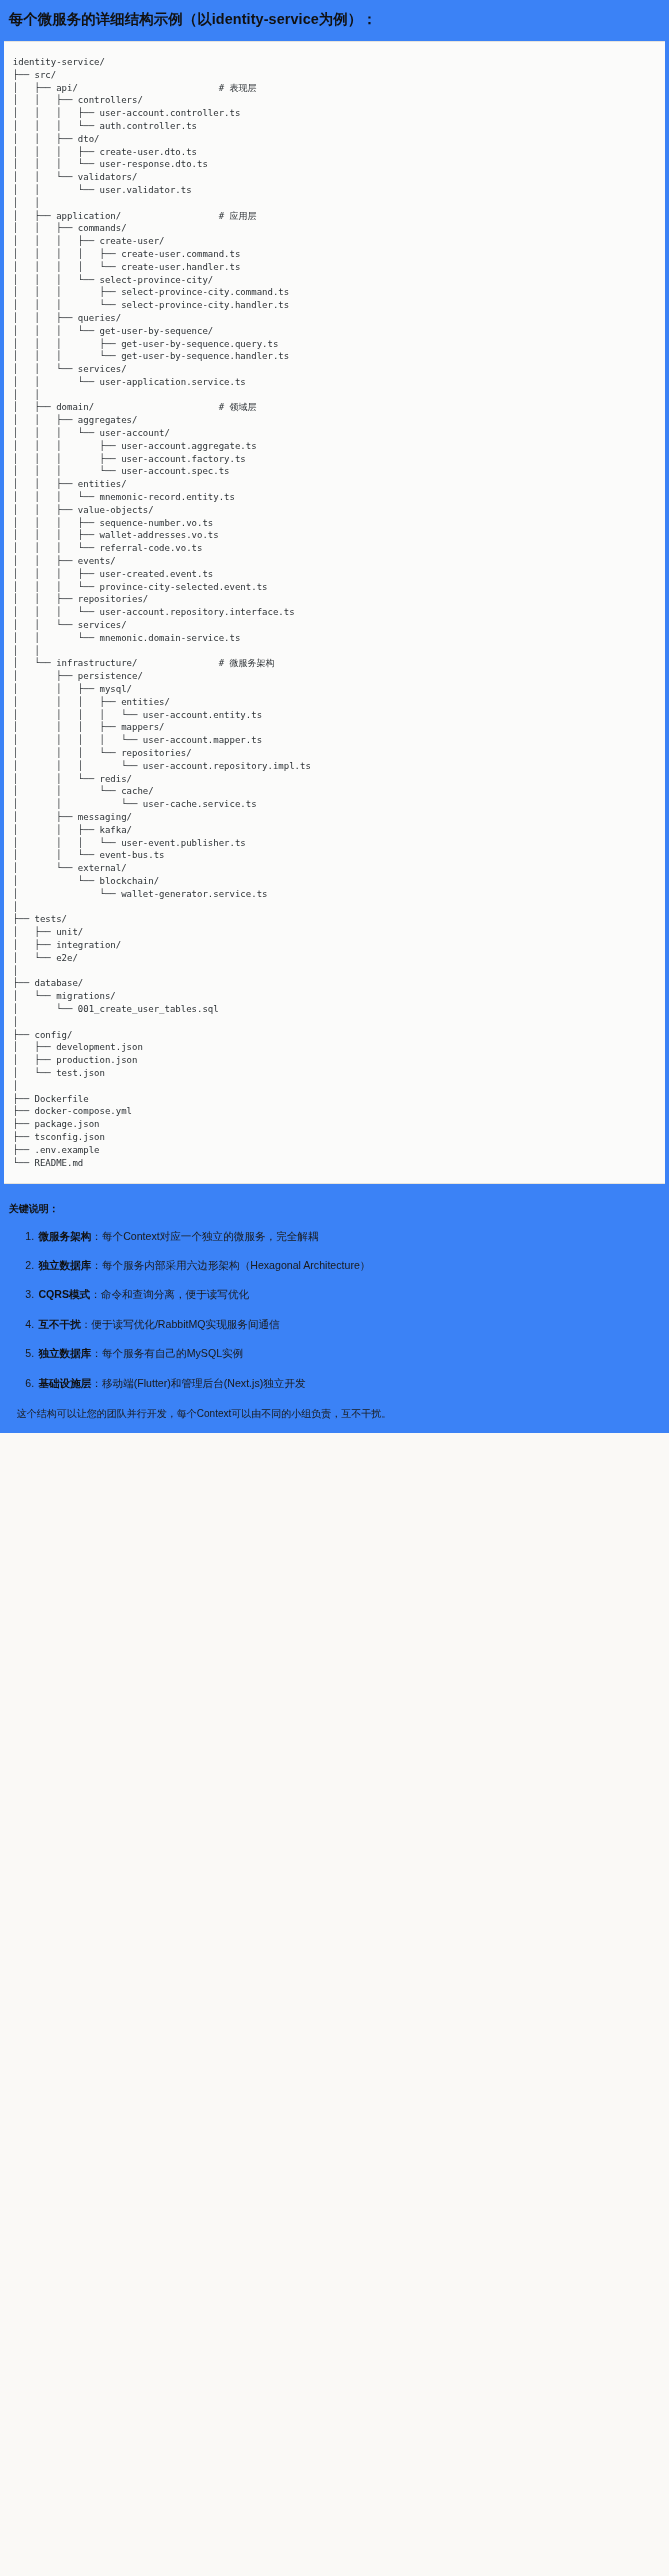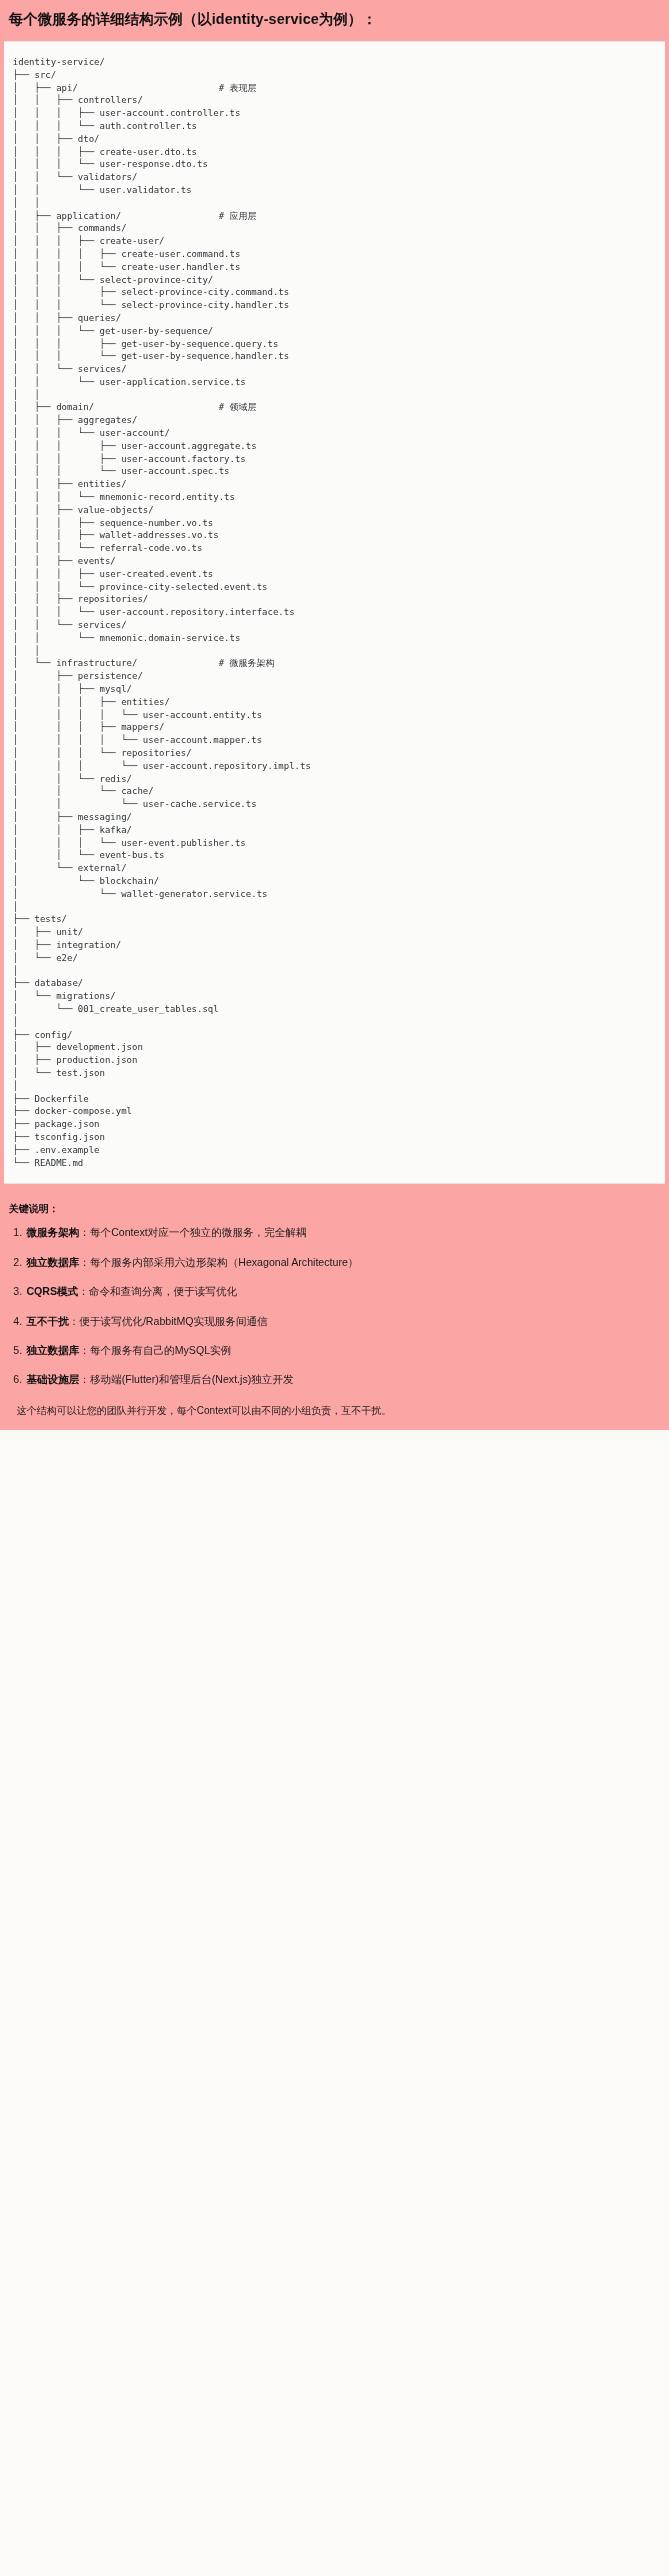--- a/index.html
+++ b/index.html
@@ -9,21 +9,21 @@
   }
   body {
     width: 669px;
     font-family: "Liberation Sans", sans-serif;
     color: #1a1a1a;
     -webkit-font-smoothing: antialiased;
   }
   .page {
     width: 669px;
     box-sizing: border-box;
-    background: #fca5a5;
+    background: #3b82f6;
     padding: 0;
   }
 
   
   .doc-title {
     font-family: "Liberation Sans", sans-serif;
     font-weight: bold;
     font-size: 14.4px;
     line-height: 1.45;
     color: #111111;
@@ -60,21 +60,21 @@
     padding: 12.5px 8.8px 11.3px 8.8px;
   }
   .kp-title {
     font-weight: bold;
     font-size: 10px;
     line-height: 1.5;
     color: #111111;
     margin: 0 0 8.8px 0;
   }
   ol.kp-list {
-    margin: 0;
+    margin: 12px;
     padding: 0 0 0 16.3px;
     list-style-position: outside;
   }
   ol.kp-list > li {
     font-size: 10.6px;
     line-height: 1.55;
     color: #1a1a1a;
     margin: 0 0 13px 0;
     padding-left: 1.3px;
   }

